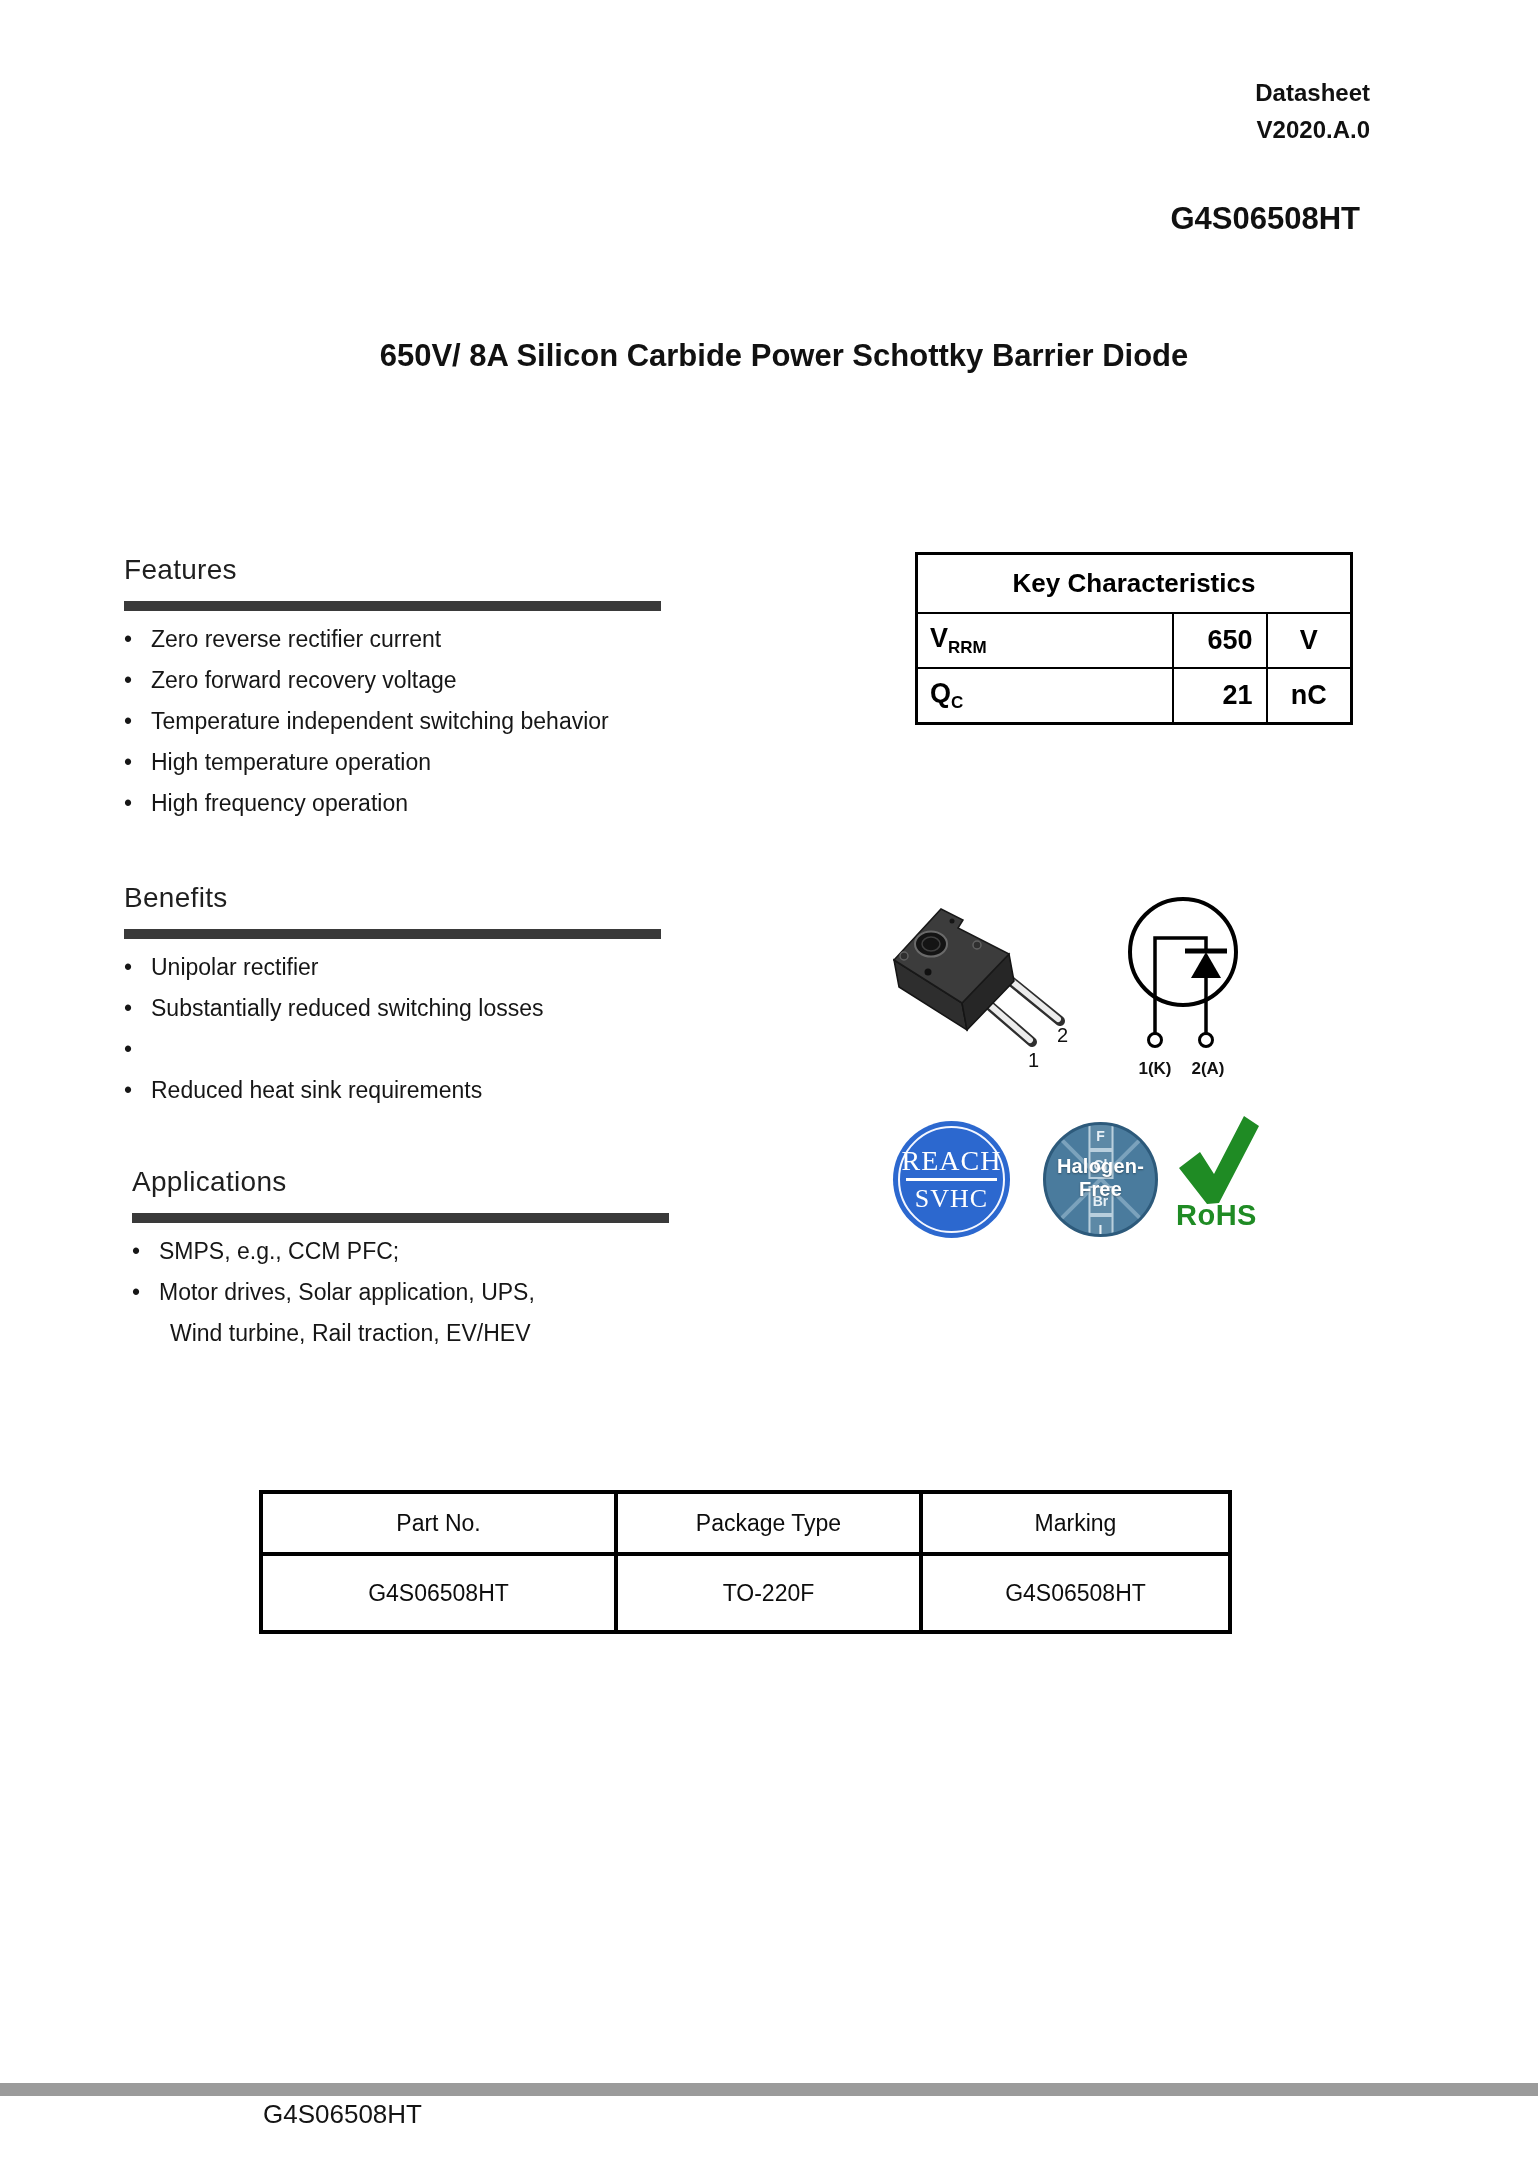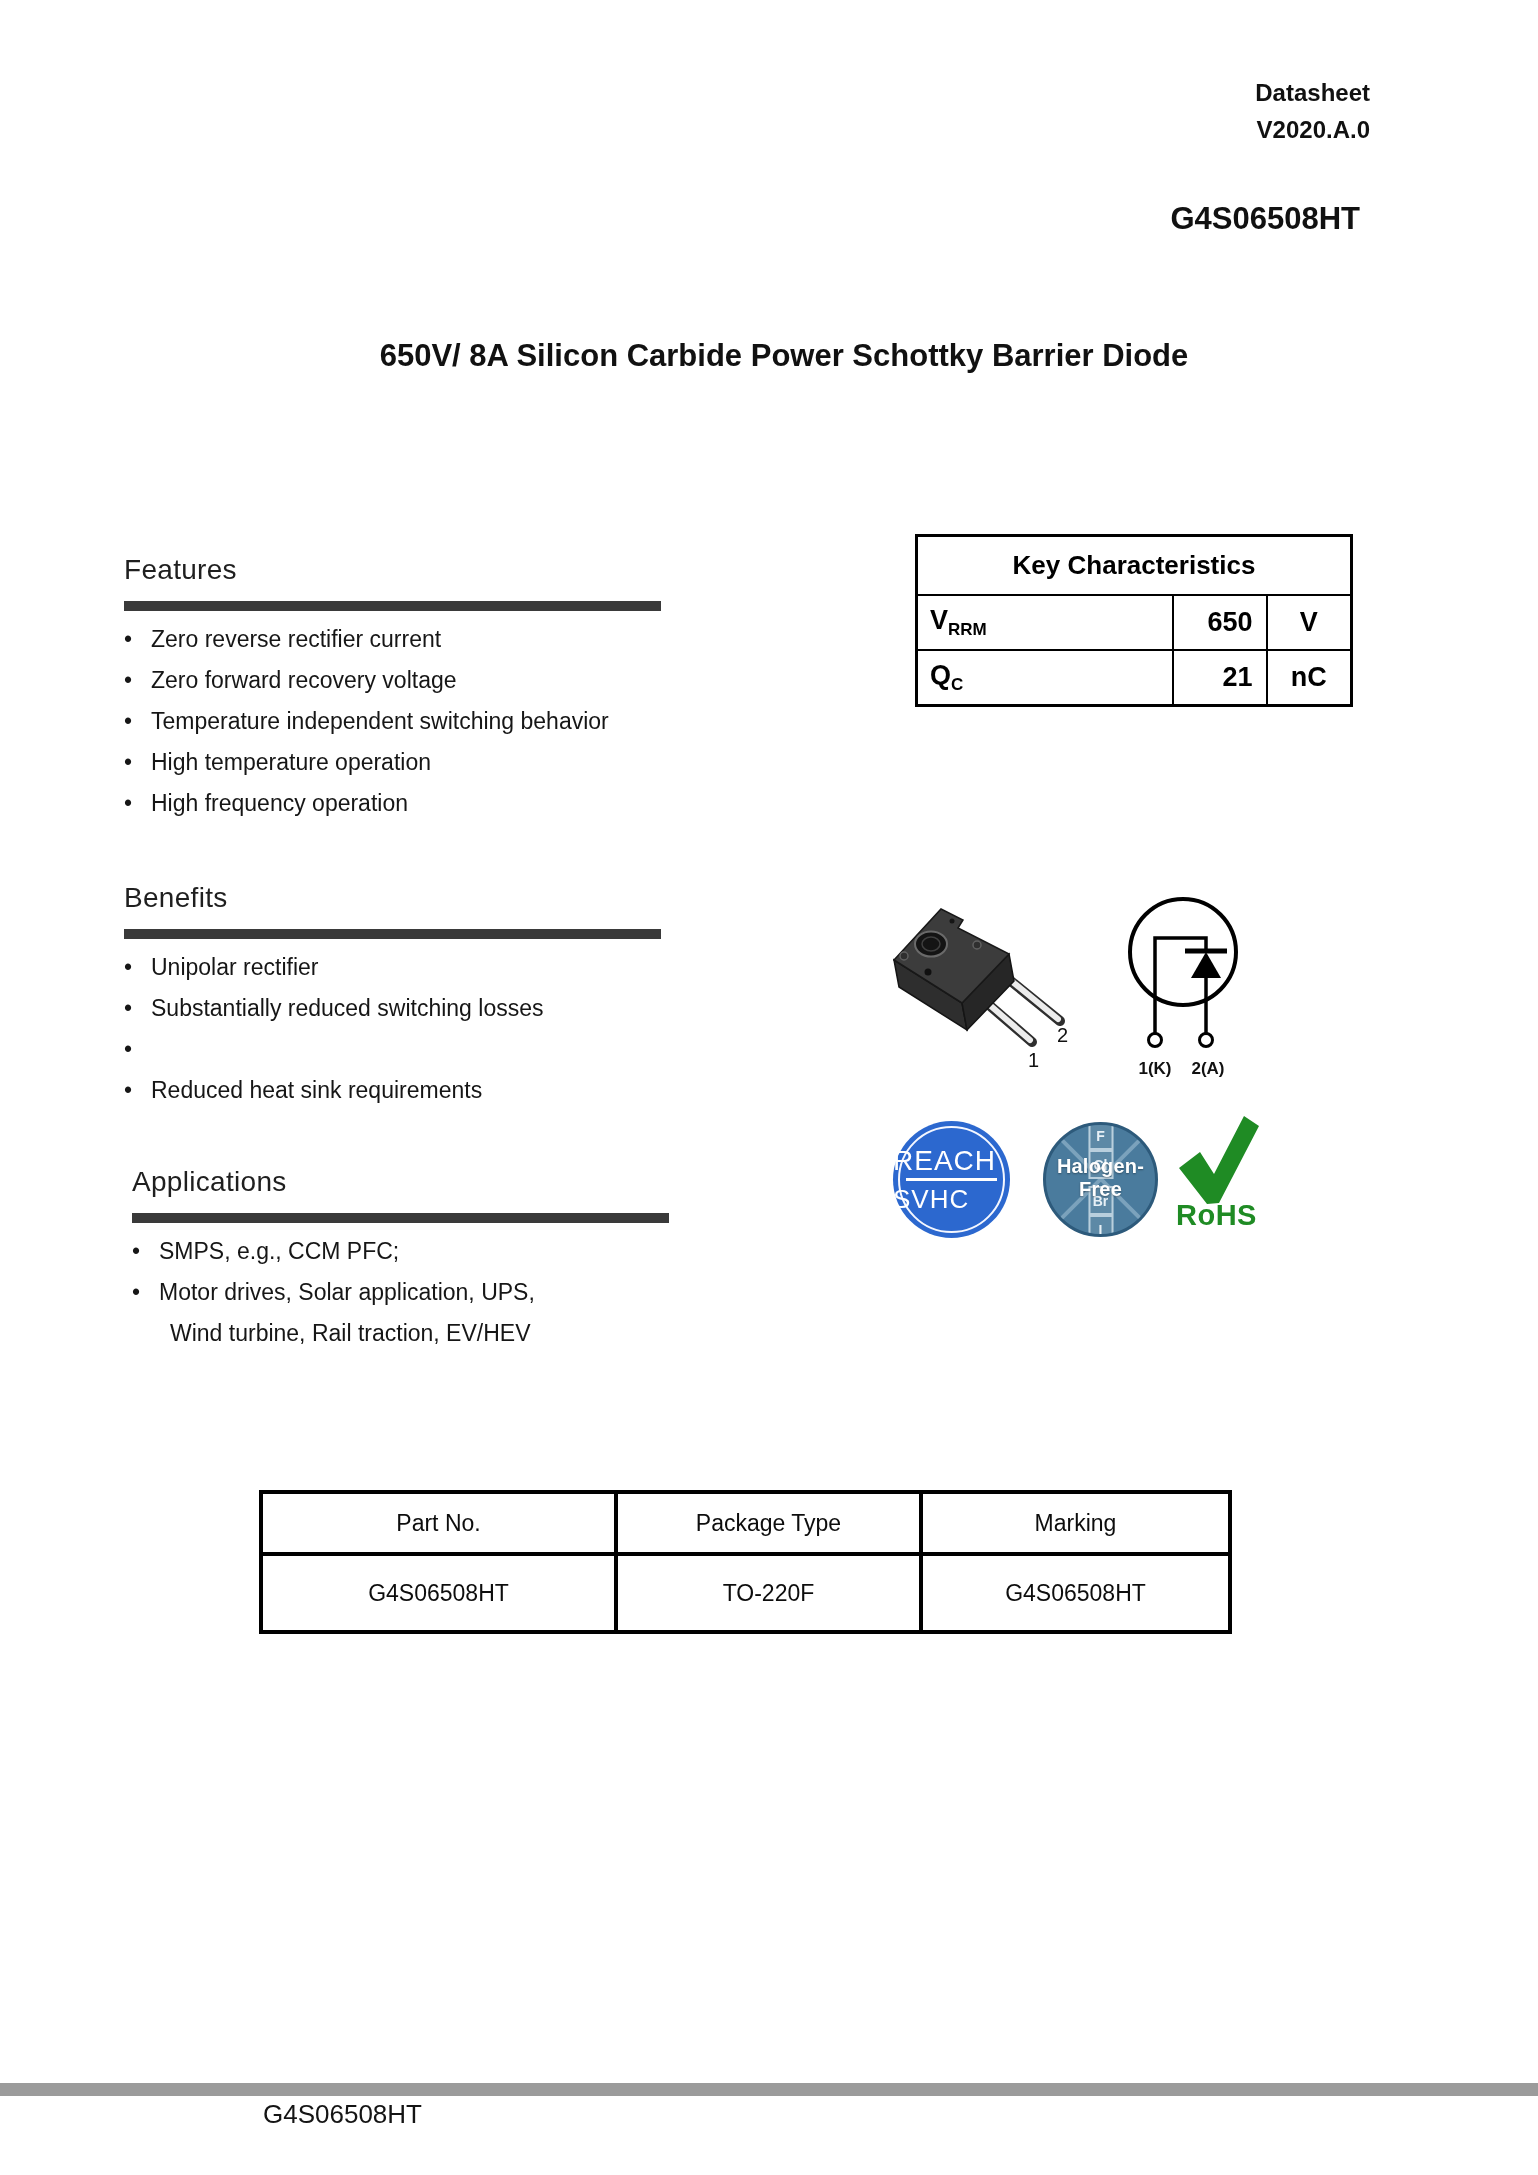--- a/index.html
+++ b/index.html
@@ -25,43 +25,43 @@
   .rule { height:10px; background:#3a3a3a; margin-top:13px; }
   .blist { margin:8px 0 0 0; padding:0; list-style:none; font-size:23px; color:#161616; }
   .blist li { display:flex; line-height:41px; }
   .blist .b { width:27px; flex:none; }
   .blist li.cont { padding-left:11px; }
   #features { top:552px; }
   #benefits { top:880px; }
   #applications { top:1164px;margin-left:8px; }
 
   
-  .kc-table { position:absolute; left:915px; top:534px; border-collapse:collapse;
+  .kc-table { position:absolute; left:915px; top:552px; border-collapse:collapse;
     table-layout:fixed; }
   .kc-table, .kc-table th, .kc-table td { border:2px solid #000; }
   .kc-table { border-width:3px; }
   .kc-table th { height:55px; font-size:26px; font-weight:bold; text-align:center; color:#000; }
   .kc-table td { height:53px; font-size:27px; font-weight:bold; color:#000; padding:0; }
   .kc-label { padding-left:12px !important; }
   .kc-label sub { font-size:17px; font-weight:bold; }
   .kc-cond-sym { margin-left:18px; }
   .kc-cond-rest { font-family:"DejaVu Serif","Liberation Serif",serif;
     font-weight:400; font-size:27px; }
   .kc-value { text-align:right; padding-right:13px !important; }
   .kc-unit { text-align:center; }
 
   
   .graphics { position:absolute; left:880px; top:890px; }
 
   
   .logo-reach { position:absolute; left:893px; top:1121px; width:117px; height:117px;
     border-radius:50%; background:#2c68cf; }
   .logo-reach .ring { position:absolute; inset:5px; border:2px solid #f4f7ff; border-radius:50%; }
-  .logo-reach .l1, .logo-reach .l2 { position:absolute; left:0; right:0; 
-    font-family:Liberation Sans, sans-serif; color:#ffffff; letter-spacing:1px; }
+  .logo-reach .l1, .logo-reach .l2 { position:absolute; left:0; right:0; text-align:center;
+    font-family:Liberation Serif, serif; color:#ffffff; letter-spacing:1px; }
   .logo-reach .l1 { top:24px; font-size:28px; }
   .logo-reach .l2 { top:63px; font-size:26px; }
   .logo-reach .divider { position:absolute; left:13px; right:13px; top:57px; height:3px; background:#ffffff; }
 
   .logo-halogen { position:absolute; left:1043px; top:1122px; width:109px; height:109px;
     border-radius:50%; background:#4a7b9d; border:3px solid #2d5a7b; overflow:hidden; }
   .logo-halogen .x1, .logo-halogen .x2 { position:absolute; left:-15%; width:130%; height:4px;
     background:#7ba2bc; top:52px; }
   .logo-halogen .x1 { transform:rotate(45deg); }
   .logo-halogen .x2 { transform:rotate(-45deg); }

